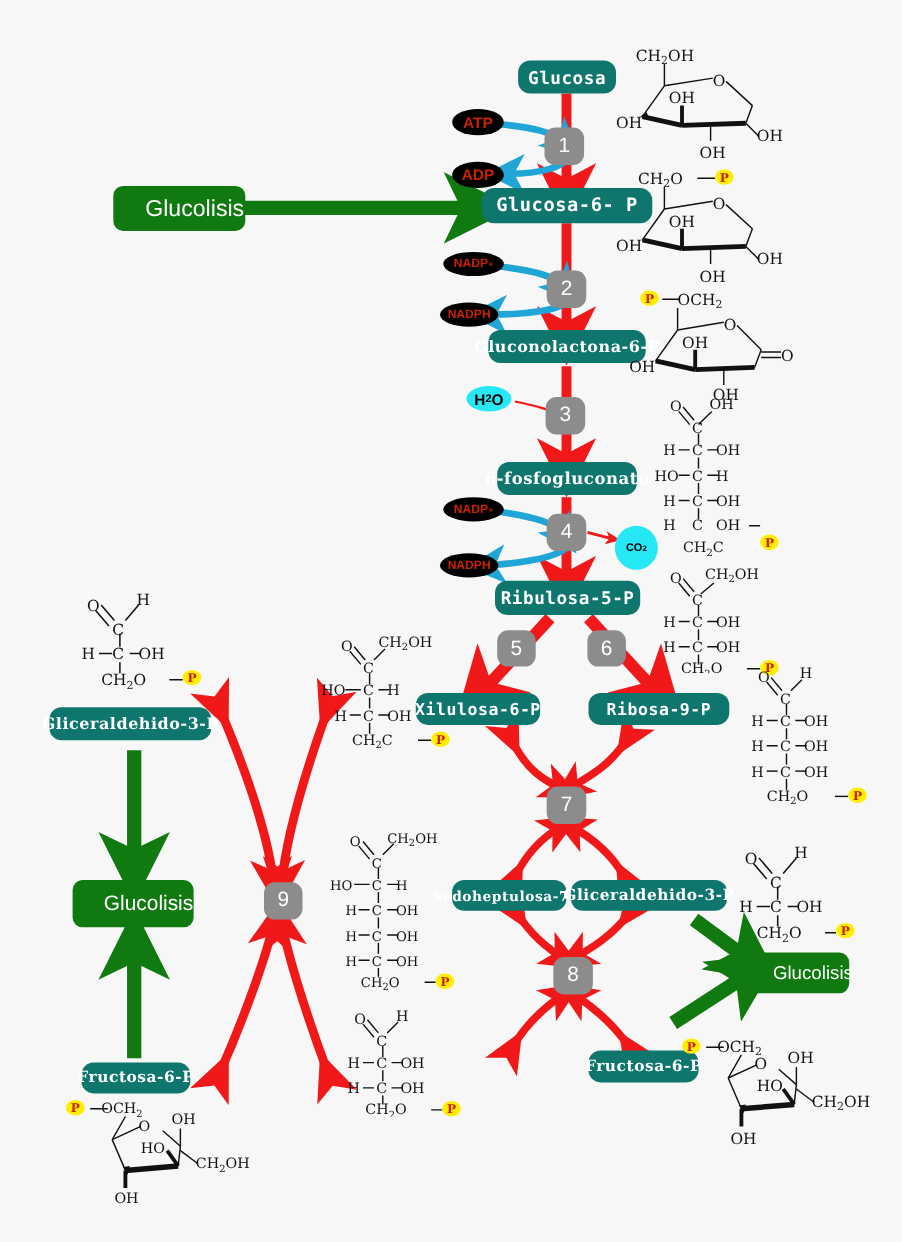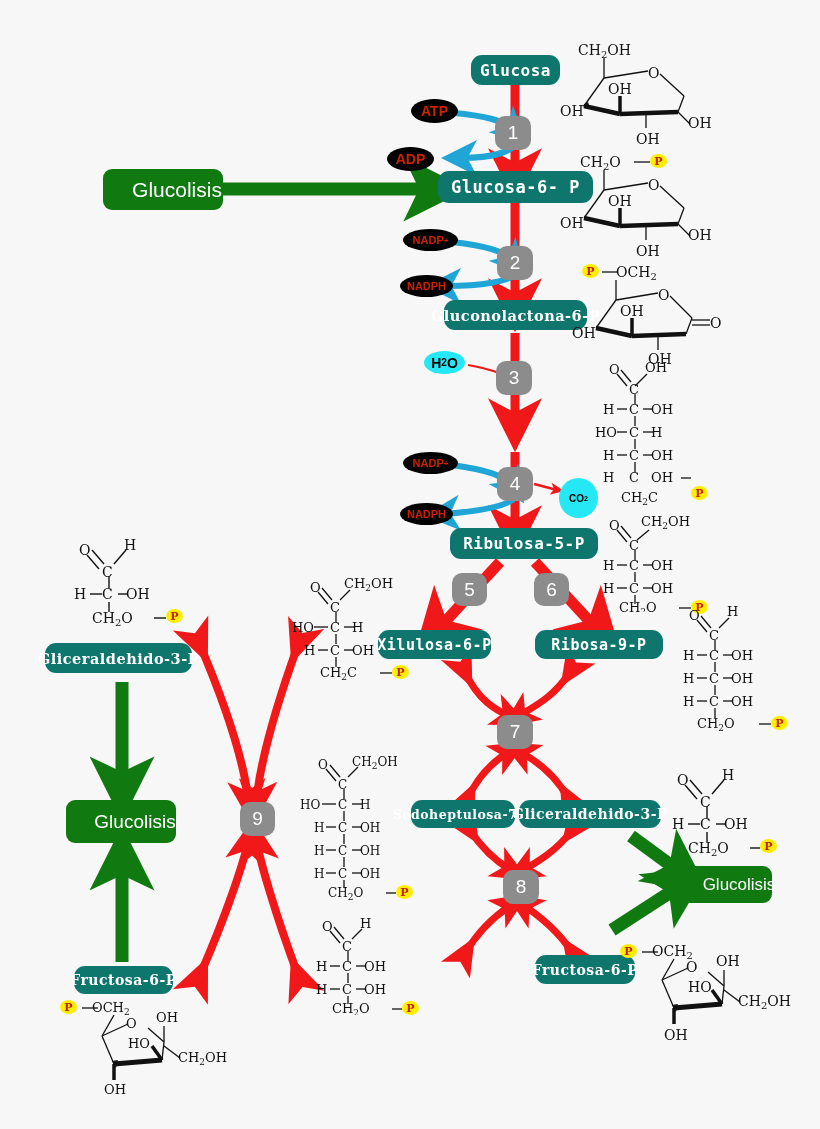--- a/index.html
+++ b/index.html
@@ -120,22 +120,23 @@
       <line x1="612" y1="930" x2="680" y2="886"></line>
     </g>
   </svg>
 
   <div class="pill mono" style="left:471px;top:55px;width:89px;height:30px;font-size:16px;">Glucosa</div>
 
   <div class="pill mono" style="left:438px;top:171px;width:155px;height:32px;font-size:17px;">Glucosa-6- P</div>
 
   <div class="pill serif" style="left:444px;top:300px;width:143px;height:30px;font-size:14.5px;">Gluconolactona-6-P</div>
 
-
-  <div class="pill mono" style="left:450px;top:528px;width:148px;height:31px;font-size:16px;">Ribulosa-5-P</div>
+  <div class="pill serif" style="left:452px;top:420px;width:127px;height:30px;font-size:15px;">6-fosfogluconato</div>
+
+  <div class="pill mono" style="left:450px;top:528px;width:132px;height:31px;font-size:16px;">Ribulosa-5-P</div>
 
   <div class="pill mono" style="left:378px;top:630px;width:113px;height:29px;font-size:15px;">Xilulosa-6-P</div>
 
   <div class="pill mono" style="left:535px;top:630px;width:128px;height:29px;font-size:15px;">Ribosa-9-P</div>
 
   <div class="pill serif" style="left:411px;top:800px;width:104px;height:28px;font-size:12.5px;">Sedoheptulosa-7-P</div>
 
   <div class="pill serif" style="left:519px;top:800px;width:142px;height:28px;font-size:14px;">Gliceraldehido-3-P</div>
 
 
@@ -146,21 +147,21 @@
   <div class="pill serif" style="left:74px;top:966px;width:99px;height:28px;font-size:14px;">Fructosa-6-P</div>
 
   <div class="greenbox" style="left:103px;top:169px;width:120px;height:41px;font-size:21px;">Glucolisis</div>
 
   <div class="greenbox" style="left:66px;top:800px;width:110px;height:43px;font-size:19px;">Glucolisis</div>
 
   <div class="greenbox" style="left:678px;top:866px;width:94px;height:37px;font-size:17px;">Glucolisis</div>
 
   <div class="cofac yellow" style="left:411px;top:99px;width:47px;height:24px;font-size:14px;">ATP</div>
 
-  <div class="cofac yellow" style="left:387px;top:147px;width:47px;height:24px;font-size:14px;">ADP</div>
+  <div class="cofac yellow" style="left:411px;top:147px;width:47px;height:24px;font-size:14px;">ADP</div>
 
   <div class="cofac yellow" style="left:403px;top:229px;width:55px;height:22px;font-size:11px;">NADP<sup>+</sup></div>
 
   <div class="cofac yellow" style="left:400px;top:275px;width:53px;height:22px;font-size:11px;">NADPH</div>
 
   <div class="cofac cyan" style="left:424px;top:351px;width:41px;height:23px;font-size:14px;">H<sub>2</sub>O</div>
 
   <div class="cofac yellow" style="left:403px;top:452px;width:55px;height:22px;font-size:11px;">NADP<sup>+</sup></div>
 
   <div class="cofac yellow" style="left:400px;top:503px;width:53px;height:22px;font-size:11px;">NADPH</div>

